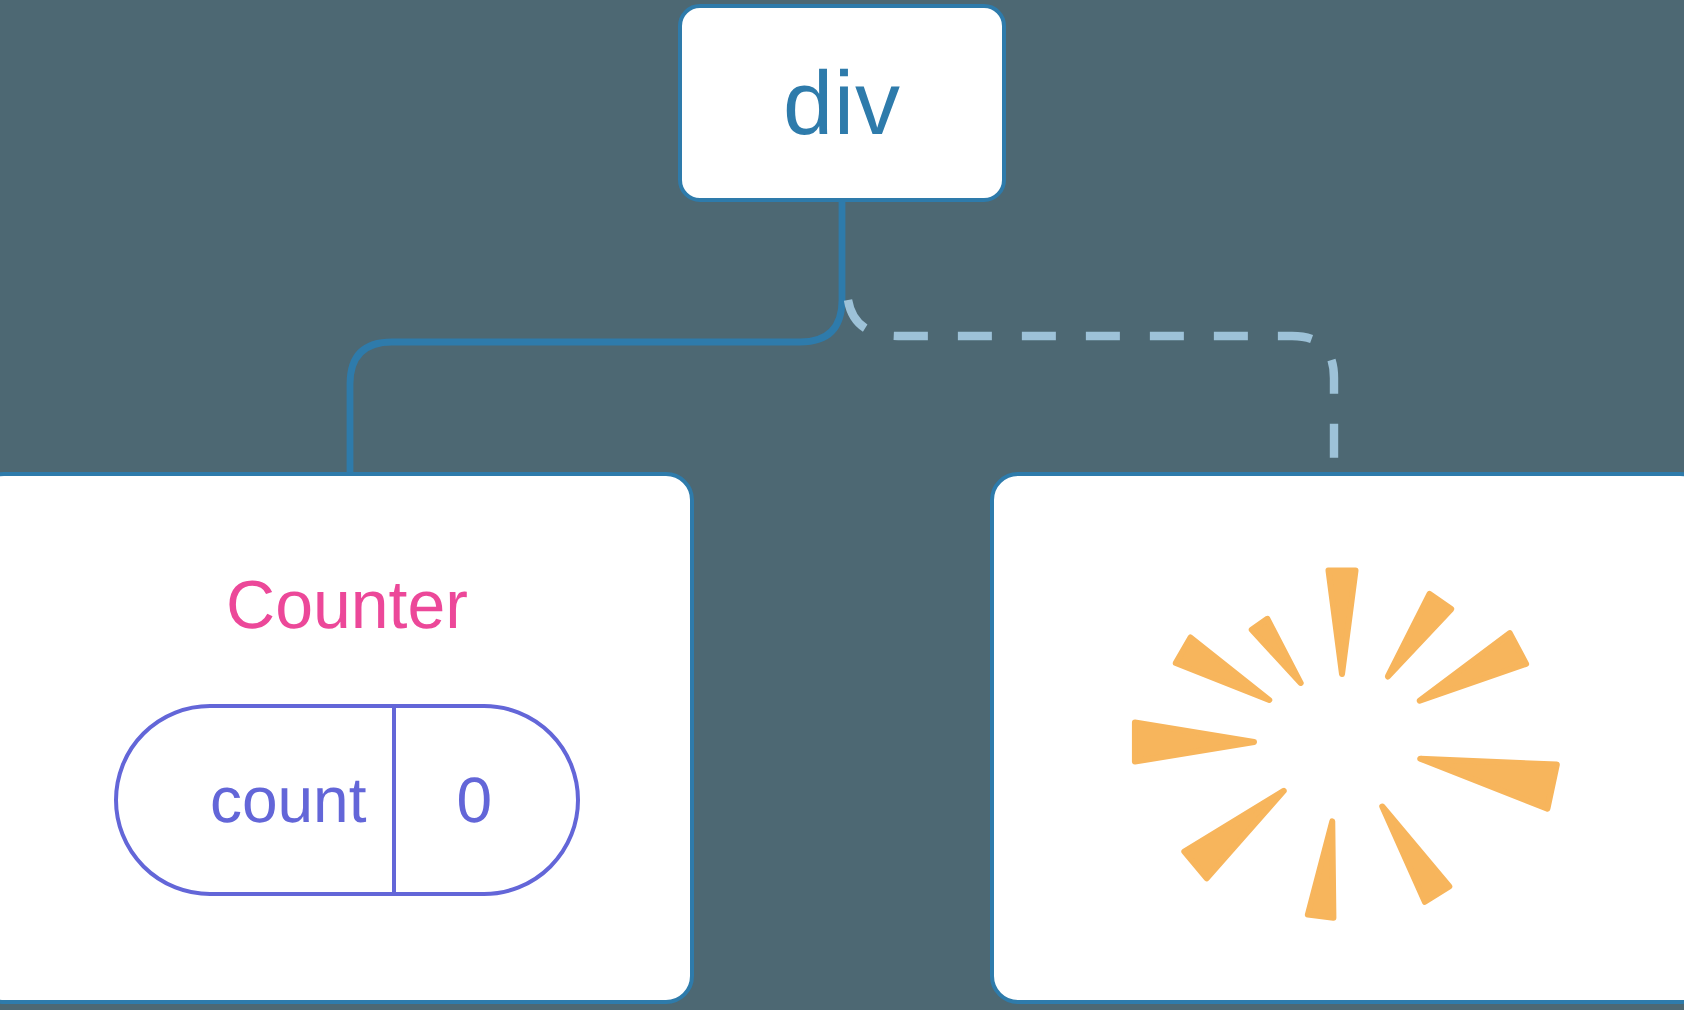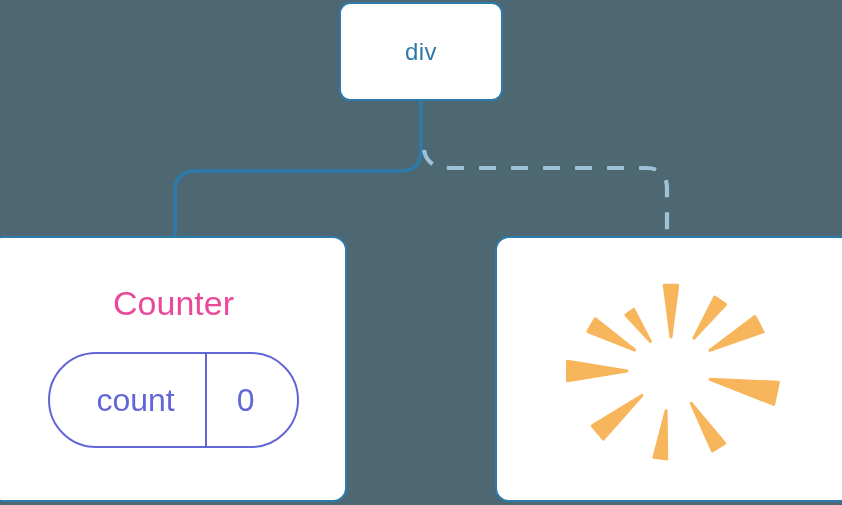--- a/index.html
+++ b/index.html
@@ -43,21 +43,21 @@
     left: 339px;
     top: 2px;
     width: 164px;
     height: 99px;
     border-radius: 11px;
     display: flex;
     align-items: center;
     justify-content: center;
   }
   #node-div .node-title {
-    font-size: 24px;
+    font-size: 45px;
     color: #2e7bab;
     letter-spacing: 0.5px;
     line-height: 1;
   }
 
   
   #node-counter {
     left: -12px;
     top: 236px;
     width: 359px;
@@ -85,21 +85,21 @@
     height: 96px;
     border: 2px solid #6366d8;
     border-radius: 52px;
     box-sizing: border-box;
     background: #ffffff;
   }
   .state-pill .pill-key {
     display: flex;
     align-items: center;
     justify-content: center;
-    padding: 0 30px 0 46px;
+    padding: 0 13px 0 46px;
     font-size: 32px;
     color: #6366d8;
     line-height: 1;
   }
   .state-pill .pill-divider {
     width: 2px;
     background: #6366d8;
     flex: 0 0 auto;
   }
   .state-pill .pill-value {

